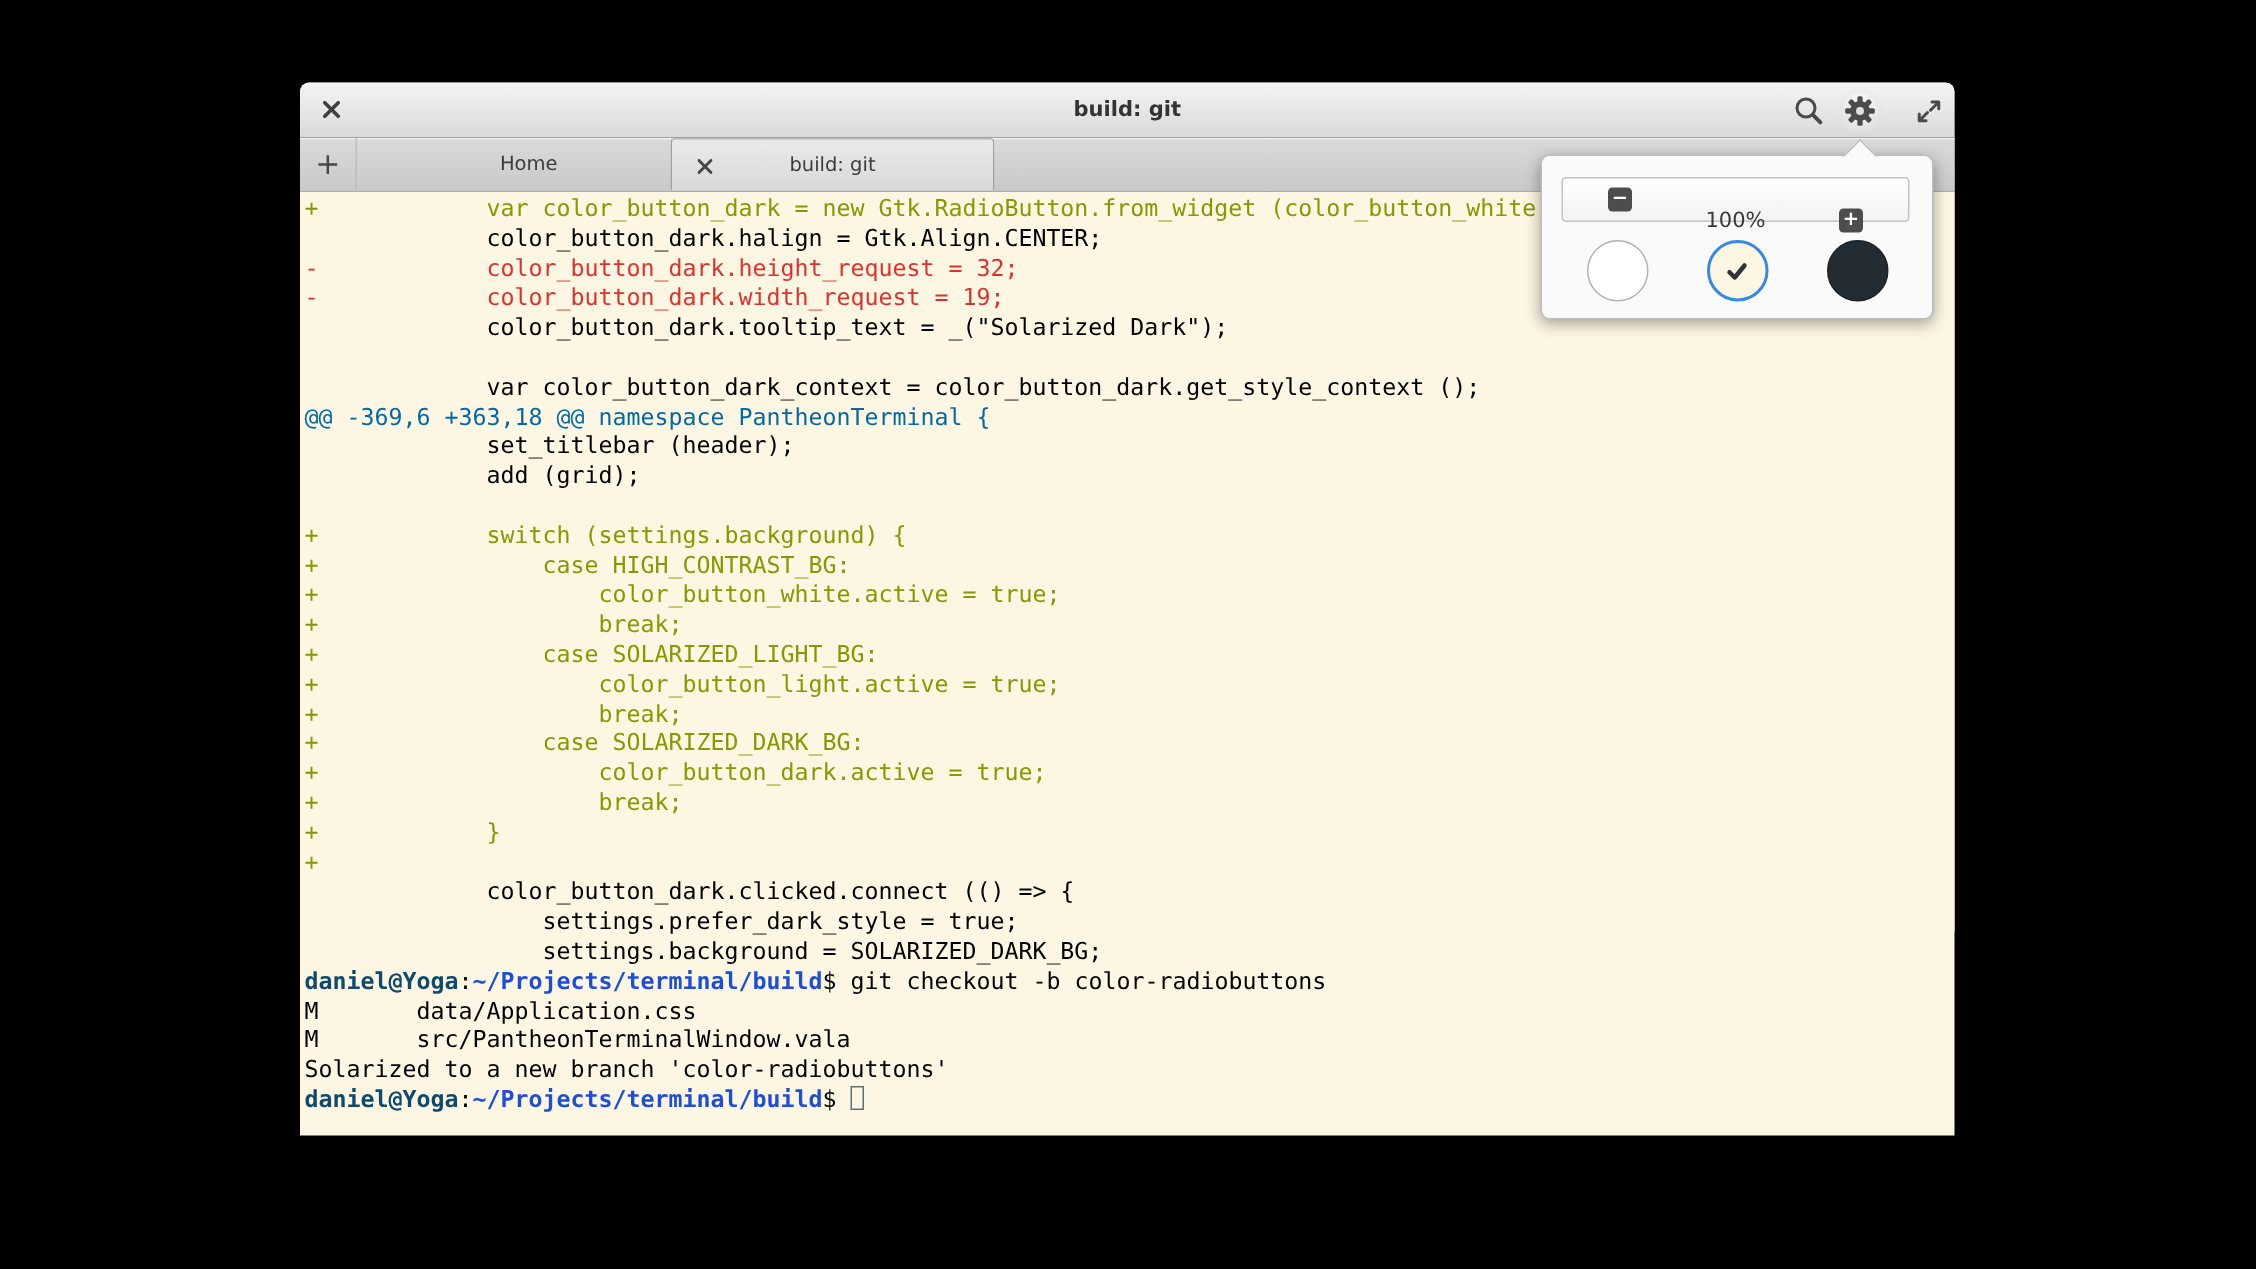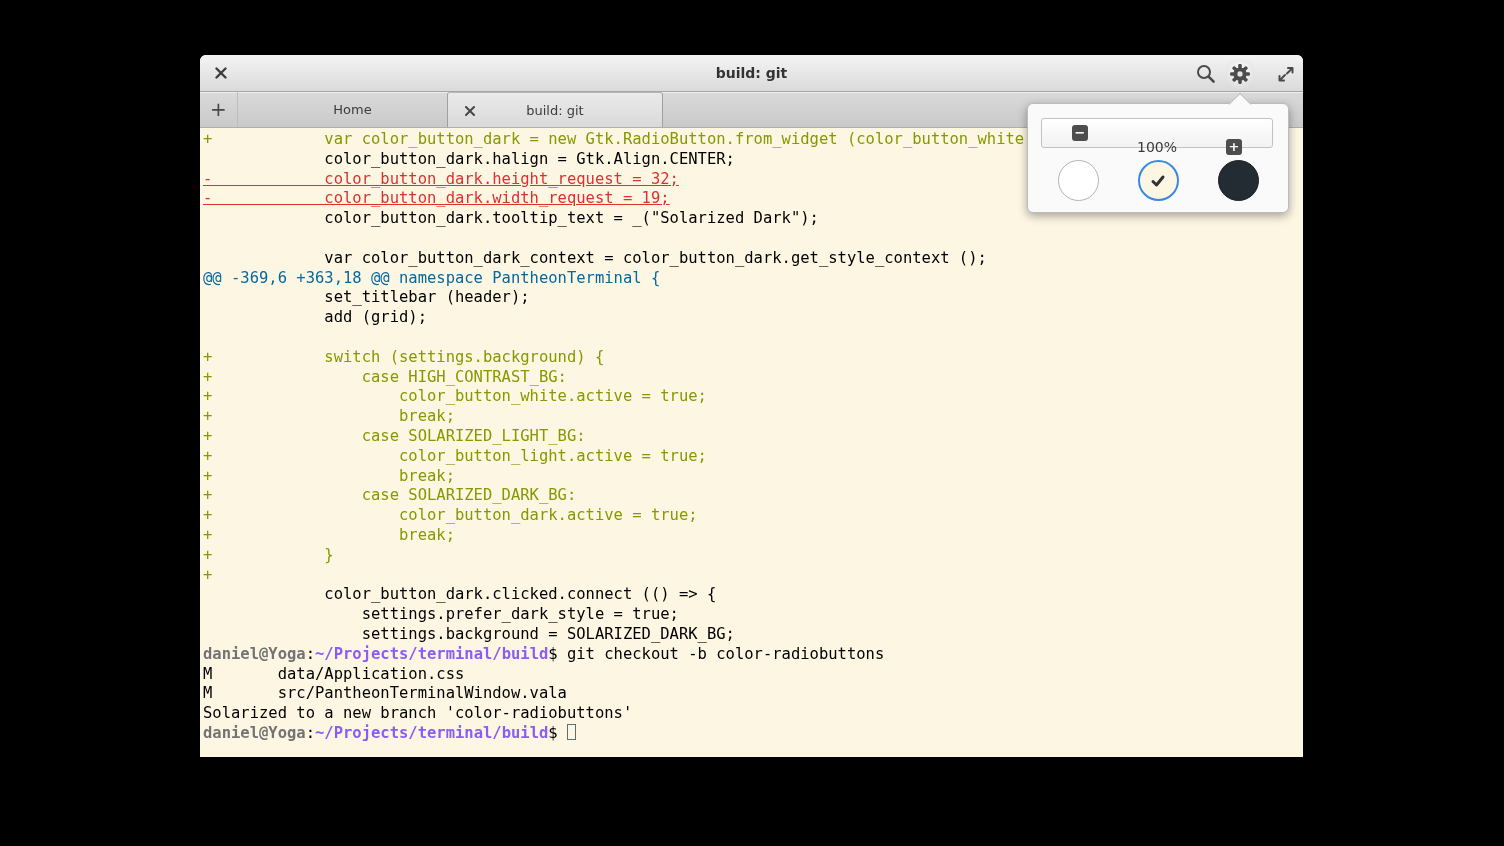--- a/index.html
+++ b/index.html
@@ -43,24 +43,24 @@
   .tab-close { position:absolute; left:16px; top:12px; width:12px; height:12px;
                display:flex; align-items:center; justify-content:center; cursor:pointer; }
 
   
   .terminal { position:relative; height:629px; background:#fdf6e3; overflow:hidden;
               padding:2px 0 0 3px; cursor:text;
               font-family:"DejaVu Sans Mono", monospace; font-size:15.5px; }
   .tl { white-space:pre; line-height:19.8px; height:19.8px; }
   .c-fg   { color:#000000; }
   .c-add  { color:#859900; }
-  .c-del  { color:#dc322f;text-decoration:underline; }
+  .c-del  { color:#dc322f; }
   .c-hunk { color:#0369a1; }
-  .c-user { color:#737373; font-weight:bold; }
-  .c-path { color:#8b5cf6; font-weight:bold; }
+  .c-user { color:#0c4a6e; font-weight:bold; }
+  .c-path { color:#1d4ed8; font-weight:bold; }
   .cursor { display:inline-block; width:9px; height:16px; border:1.5px solid #5b7075;
             vertical-align:-2px; }
 
   
   .popover { position:absolute; left:827px; top:48px; width:262px; height:110px;
              background:#fafafa; border:1px solid #bcbcbc; border-radius:6px;
              box-shadow:0 3px 10px rgba(0,0,0,.35); z-index:20; }
   .pop-arrow { position:absolute; left:204px; top:-8px; width:16px; height:16px;
                background:#fafafa; transform:rotate(45deg);
                border-left:1px solid #bcbcbc; border-top:1px solid #bcbcbc; }

